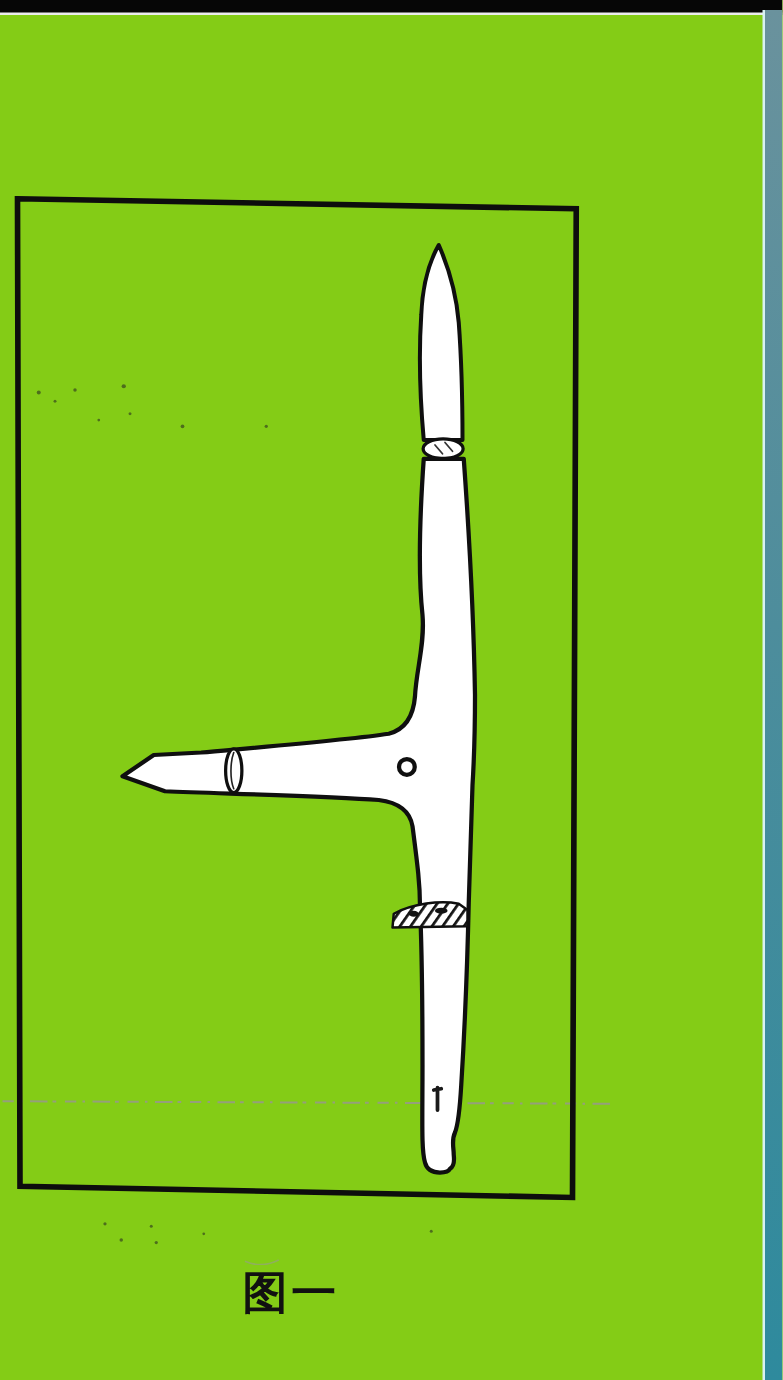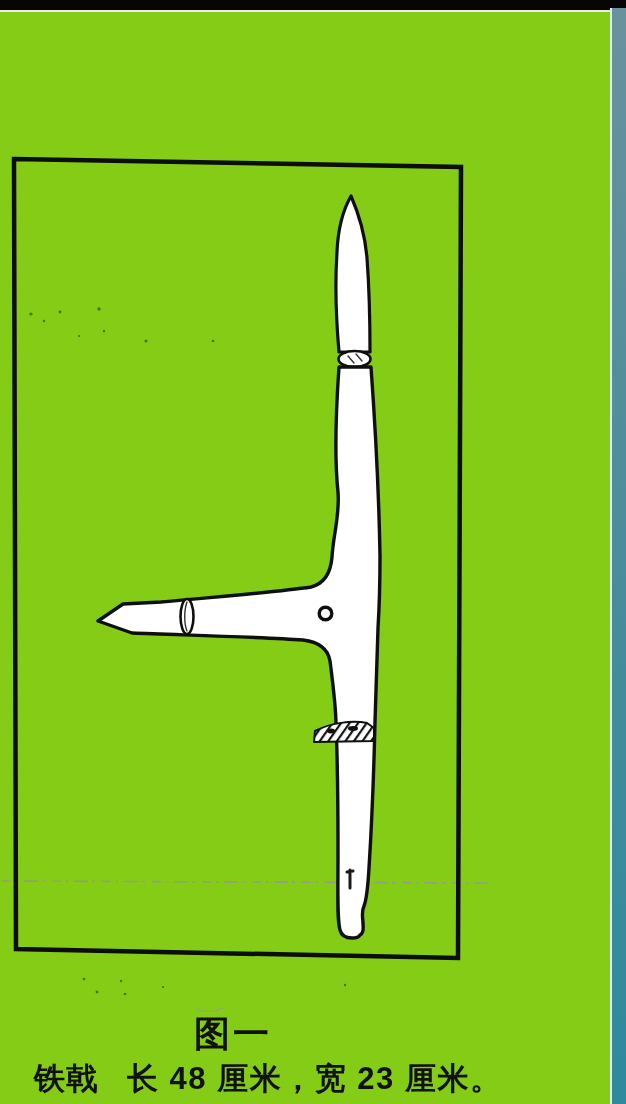--- a/index.html
+++ b/index.html
@@ -131,17 +131,14 @@
       <path d="M187,602 C184,610 184,624 187,631" stroke="#222" stroke-width="1.3"></path>
 
       <circle cx="325.5" cy="613.5" r="6.3" fill="#ffffff" stroke-width="3.4"></circle>
 
       <path d="M350,870 L350,888 M347,872 L353,871" stroke="#1a1a1a" stroke-width="3"></path>
     </g>
   </svg>
 
   <div class="figure-caption">图一</div>
 
-  <p class="figure-desc">
-    <span class="artifact-name">铁戟</span><span>长 48 厘米，宽 23 厘米。</span>
-  </p>
 
 </div>
 
 </body></html>

